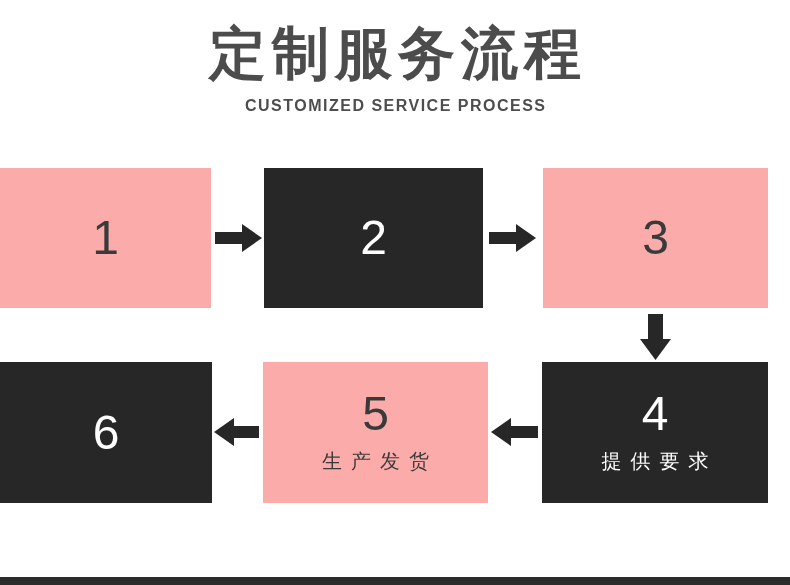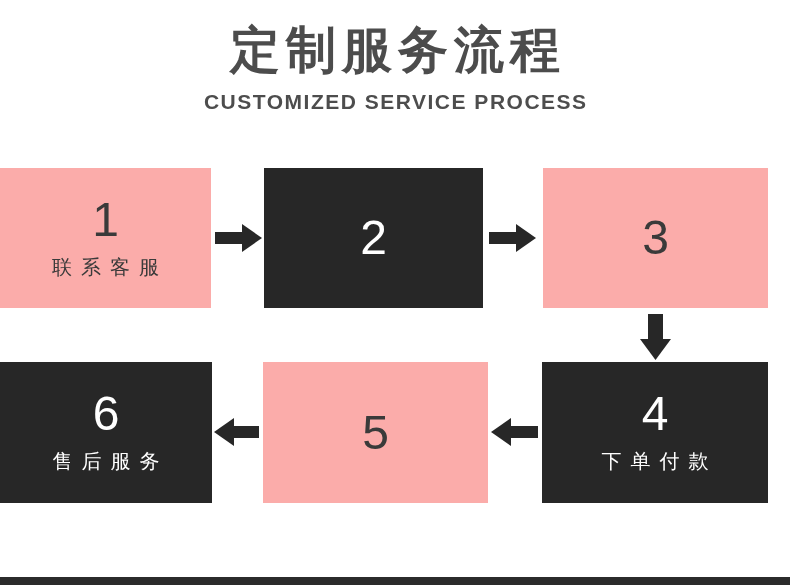--- a/index.html
+++ b/index.html
@@ -7,25 +7,25 @@
     --pink-box-text:#3a3a3a; --dark-box-text:#ffffff; --arrow:#272727; --bottom-bar:#2b2b2b;
     --page-bg:#ffffff;
   }
   *{box-sizing:border-box;}
   html,body{margin:0;padding:0;}
   body{background:#fff;font-family:"Liberation Sans","DejaVu Sans",sans-serif;}
   .page{position:relative;width:790px;height:585px;background:var(--page-bg);overflow:hidden;}
 
   .header{position:absolute;top:24px;left:0;width:790px;text-align:center;}
   .title{
-    margin:0;font-size:50px;line-height:1.05;font-weight:700;color:var(--title-text);
+    margin:0;font-size:57px;line-height:1.05;font-weight:700;color:var(--title-text);
     letter-spacing:6px;text-indent:6px;
   }
   .subtitle{
-    margin-top:13px;font-size:21px;font-weight:600;color:var(--subtitle-text);
+    margin-top:13px;font-size:16px;font-weight:600;color:var(--subtitle-text);
     letter-spacing:1.5px;text-indent:1.5px;
   }
 
   .step{
     position:absolute;display:flex;flex-direction:column;align-items:center;justify-content:center;
   }
   .step .num{font-size:48px;line-height:1;font-weight:500;}
   .step .label{font-size:20px;font-weight:500;margin-top:10px;letter-spacing:0.45em;padding-left:0.45em;}
   .step.pink{background:var(--pink);color:var(--pink-box-text);}
   .step.dark{background:var(--dark);color:var(--dark-box-text);}
@@ -55,21 +55,20 @@
 
 <div class="page">
 
   <div class="header">
     <h1 class="title">定制服务流程</h1>
     <div class="subtitle">CUSTOMIZED SERVICE PROCESS</div>
   </div>
 
   <div class="step pink box-1">
     <div class="num">1</div>
-    <div class="label">联系客服</div>
   </div>
 
   <div class="arrow arrow-12">
     <svg width="47" height="30" viewBox="0 0 47 30" aria-hidden="true">
       <rect x="0" y="9" width="27" height="12"></rect>
       <polygon points="27,1 47,15 27,29"></polygon>
     </svg>
   </div>
 
   <div class="step dark box-2">
@@ -89,41 +88,41 @@
 
   <div class="arrow arrow-34">
     <svg width="31" height="46" viewBox="0 0 31 46" aria-hidden="true">
       <rect x="8" y="0" width="15" height="26"></rect>
       <polygon points="0,25 31,25 15.5,46"></polygon>
     </svg>
   </div>
 
   <div class="step dark box-4">
     <div class="num">4</div>
-    <div class="label">下单付款</div>
+    <div class="label">提供要求</div>
   </div>
 
   <div class="arrow arrow-45">
     <svg width="47" height="30" viewBox="0 0 47 30" aria-hidden="true">
       <polygon points="20,1 0,15 20,29"></polygon>
       <rect x="20" y="9" width="27" height="12"></rect>
     </svg>
   </div>
 
   <div class="step pink box-5">
     <div class="num">5</div>
+    <div class="label">生产发货</div>
   </div>
 
   <div class="arrow arrow-56">
     <svg width="45" height="30" viewBox="0 0 45 30" aria-hidden="true">
       <polygon points="20,1 0,15 20,29"></polygon>
       <rect x="20" y="9" width="25" height="12"></rect>
     </svg>
   </div>
 
   <div class="step dark box-6">
     <div class="num">6</div>
-    <div class="label">售后服务</div>
   </div>
 
   <div class="bottom-bar"></div>
 
 </div>
 
 </body></html>

